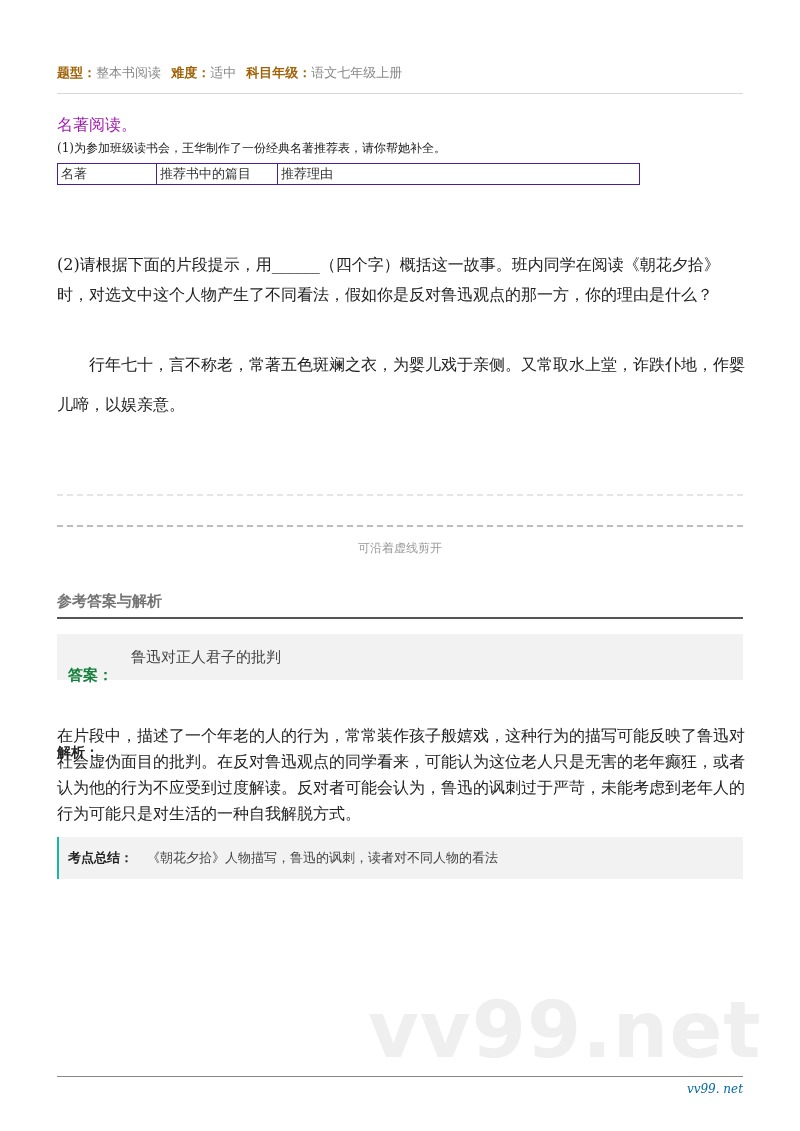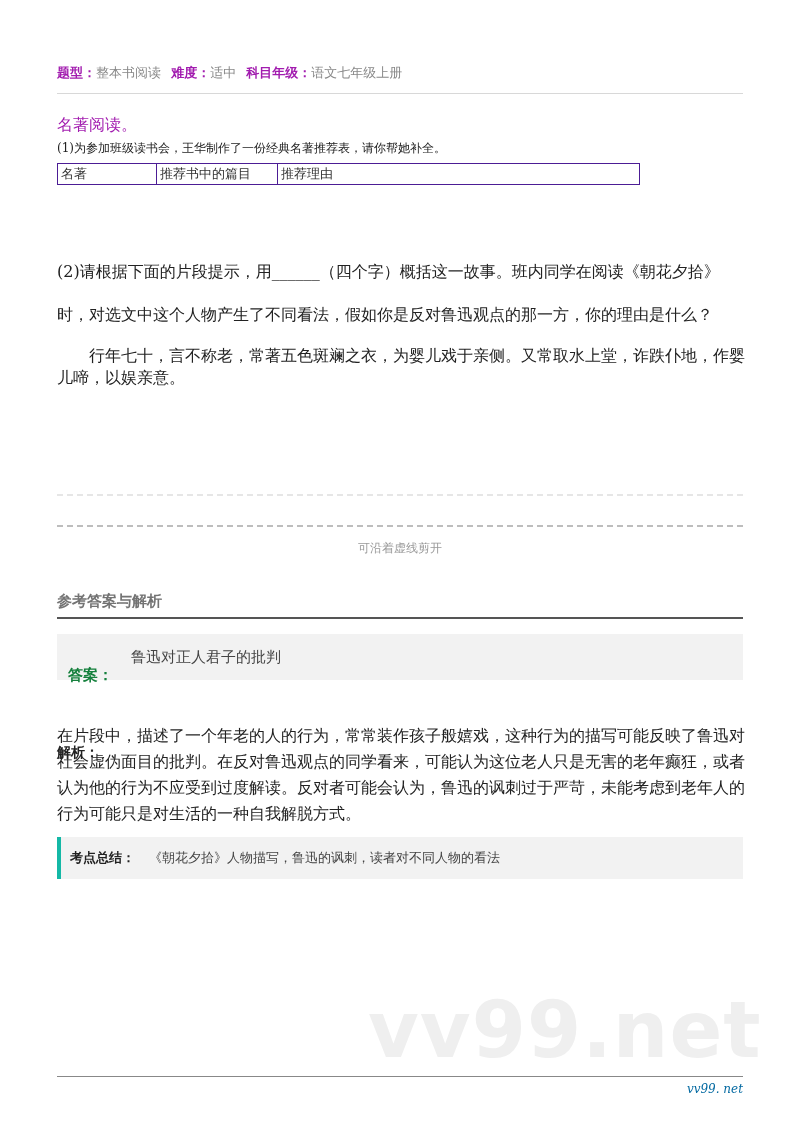--- a/index.html
+++ b/index.html
@@ -6,46 +6,46 @@
   body {
     width: 800px; height: 1131px; position: relative; overflow: hidden;
     font-family: "DejaVu Serif", "Liberation Serif", serif;
     color: #222;
   }
   .meta-bar {
     position: absolute; left: 57px; top: 64px; width: 686px;
     font-family: "DejaVu Sans", "Liberation Sans", sans-serif;
     font-size: 13px; color: #888;
   }
-  .meta-bar b { color: #a21caf; font-weight: bold; }
+  .meta-bar b { color: #a16207; font-weight: bold; }
   .meta-bar .gap { display: inline-block; width: 6px; }
   .meta-rule {
     position: absolute; left: 57px; top: 93px; width: 686px; height: 1px; background: #d8d8d8;
   }
   .q-title { position: absolute; left: 57px; top: 115px; font-size: 16px; color: #a21caf; font-family: Liberation Mono, monospace; }
   .q-part1 { position: absolute; left: 57px; top: 140px; font-size: 12px; color: #222; }
   table.rec {
     position: absolute; left: 57px; top: 163px; width: 583px;
     border-collapse: collapse; font-size: 13px; color: #333;
     font-family: "DejaVu Sans", "Liberation Sans", sans-serif;
   }
   table.rec td, table.rec th {
     border: 1px solid #4c1d95; padding: 1px 3px; vertical-align: top; text-align: left; font-weight: normal;
     line-height: 18px;
   }
   table.rec th { height: 17px; }
   table.rec td { height: 55px; }
   .col1 { width: 92px; } .col2 { width: 114px; }
   .q-part2 {
     position: absolute; left: 57px; top: 250px; width: 690px;
-    font-size: 16px; line-height: 43px; color: #222;
+    font-size: 16px; line-height: 30px; color: #222;
   }
   .passage {
     position: absolute; left: 57px; top: 345px; width: 690px;
-    font-size: 16px; line-height: 22px; color: #222; text-indent: 32px;
+    font-size: 16px; line-height: 40px; color: #222; text-indent: 32px;
   }
   .dash {
     position: absolute; left: 57px; width: 686px; height: 0;
     border-top: 2px dashed #cfcfcf;
   }
   .dash.d1 { top: 494px; border-top-color: #e6e6e6; }
   .dash.d2 { top: 525px; border-top-color: #bdbdbd; }
   .cut-hint {
     position: absolute; left: 0; width: 800px; top: 540px; text-align: center;
     font-size: 12px; color: #999;
@@ -69,21 +69,21 @@
     position: absolute; left: 57px; top: 704px;
     font-family: "DejaVu Sans", "Liberation Sans", sans-serif;
     font-weight: bold; font-size: 14px; color: #222; margin-top: 40px;
   }
   .analysis-body {
     position: absolute; left: 57px; top: 723px; width: 690px;
     font-size: 16px; line-height: 26px; color: #222;
   }
   .summary-box {
     position: absolute; left: 57px; top: 837px; width: 686px; height: 42px;
-    background: #f2f2f2; border-left: 4px solid #14b8a6; box-sizing: border-box;
+    background: #f2f2f2; border-left: 2px solid #14b8a6; box-sizing: border-box;
     display: flex; align-items: center; font-size: 13px; color: #444;
   }
   .summary-box .lbl {
     font-family: "DejaVu Sans", "Liberation Sans", sans-serif;
     font-weight: bold; color: #222; margin-left: 9px; margin-right: 14px;
   }
   .watermark {
     position: absolute; left: 368px; top: 985px;
     font-family: "DejaVu Sans", "Liberation Sans", sans-serif;
     font-weight: bold; font-size: 78px; color: #efefef; letter-spacing: 1px;

